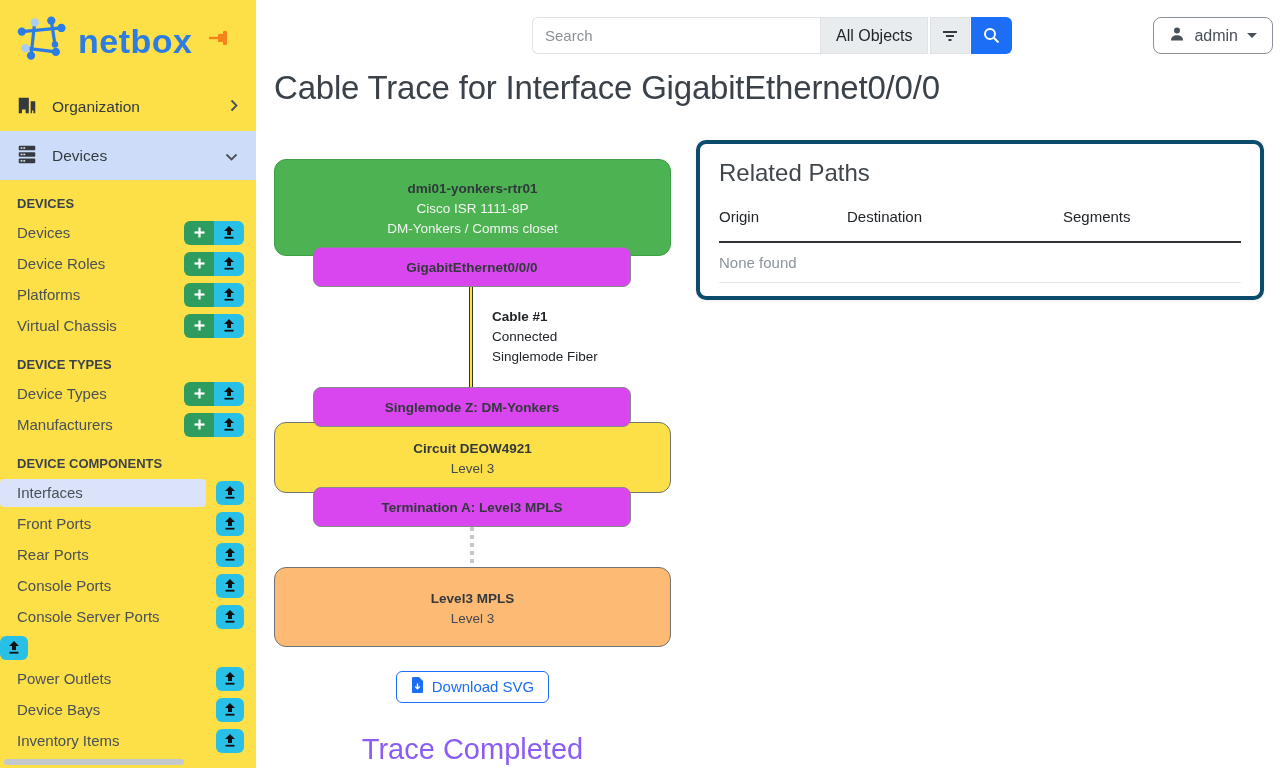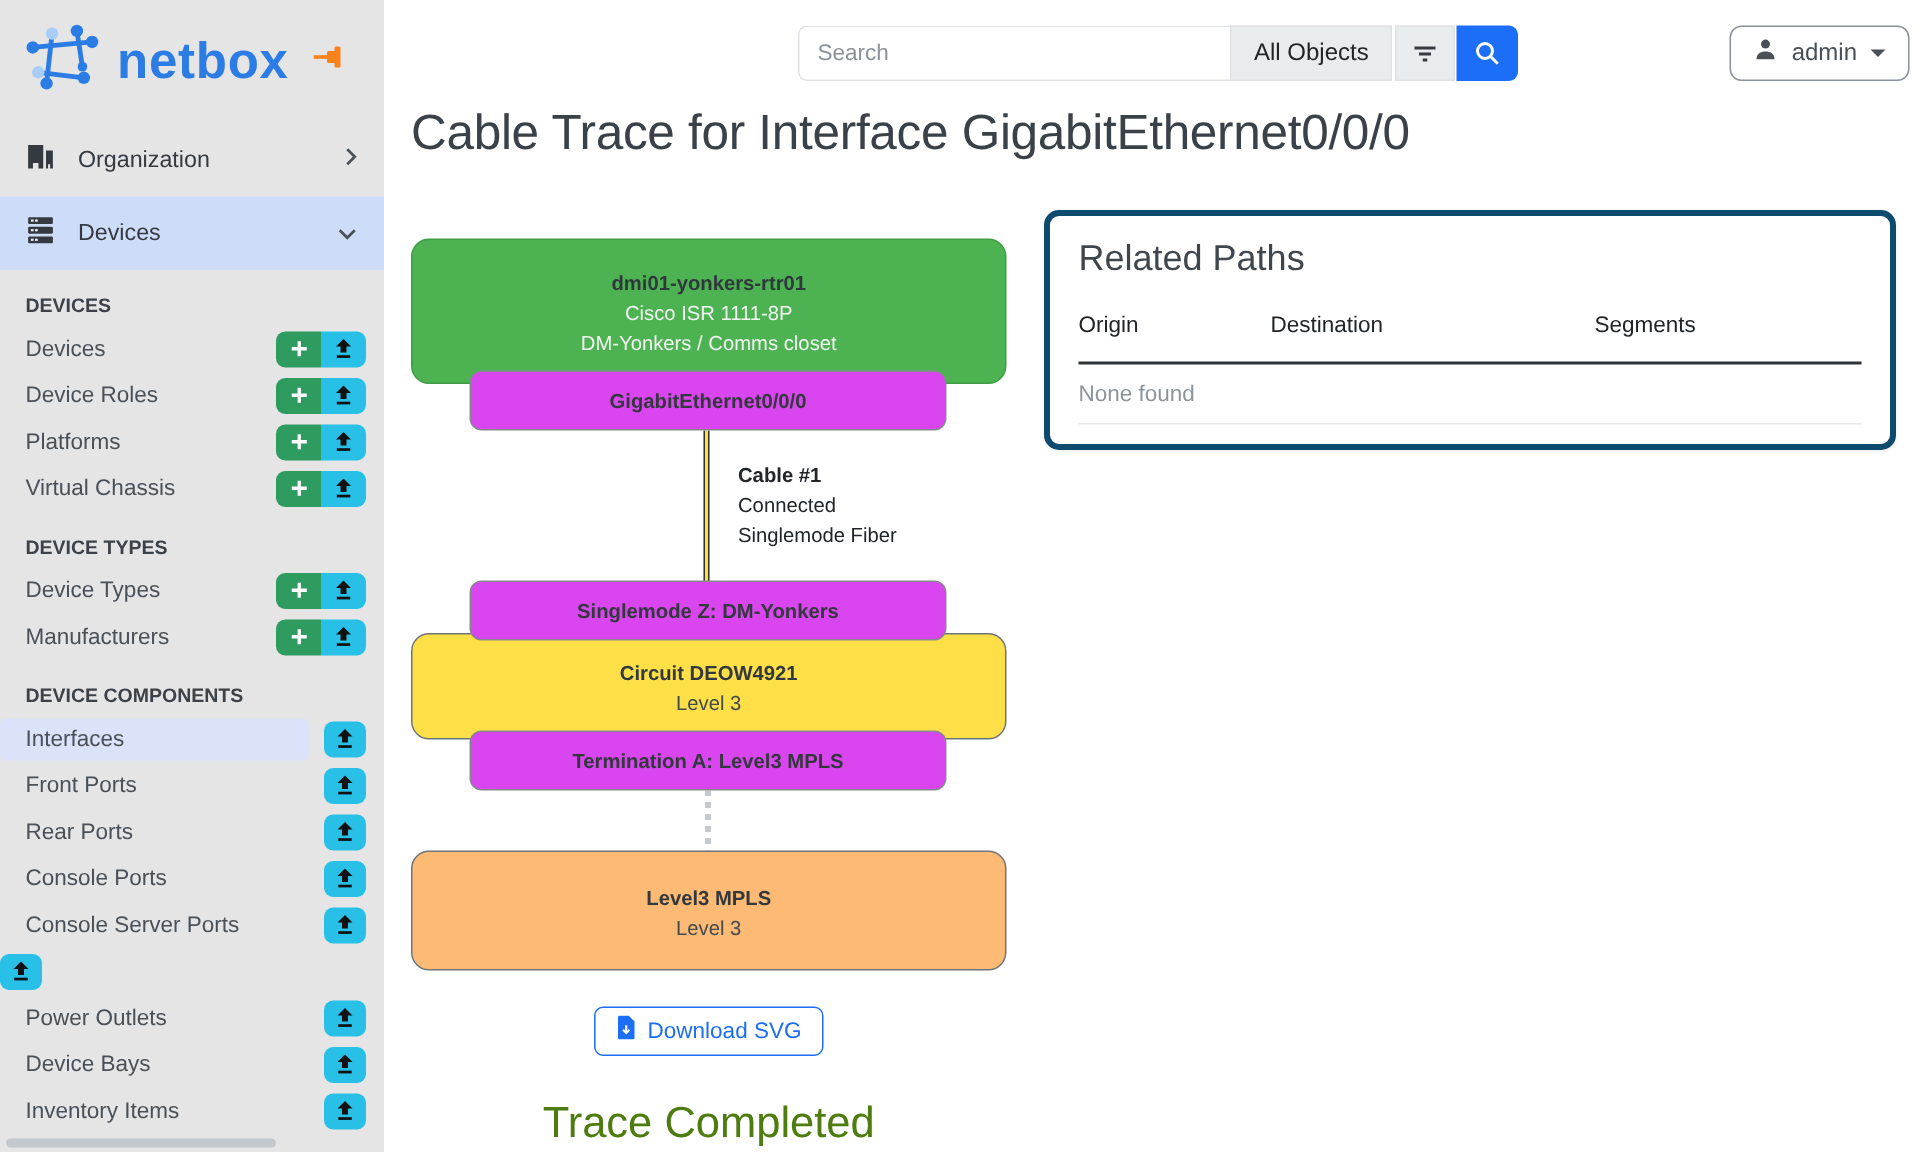--- a/index.html
+++ b/index.html
@@ -6,21 +6,21 @@
   html,body { width:1280px; height:768px; overflow:hidden; }
   body {
     font-family: "Liberation Sans", sans-serif;
     display:flex;
     background:#fff;
     color:#495057;
   }
 
   
   #sidebar {
-    width:256px; flex-shrink:0; background:#e5e5e5;
+    width:256px; flex-shrink:0; background:#fde047;
     position:relative; height:768px;
   }
   .logo-row { height:82px; display:flex; align-items:center; padding-left:14px; position:relative; }
   .logo-text { font-size:34px; font-weight:600; color:#2b7ce5; letter-spacing:0.5px; margin-left:6px; }
   .pin-btn { position:absolute; right:26px; top:30px; cursor:pointer; }
 
   .nav-item { height:49px; display:flex; align-items:center; padding:0 18px 0 16px; gap:14px; cursor:pointer; }
   .nav-item.active { background:#cddcf8; }
   .nav-label { flex:1; font-weight:400; font-size:15.5px; color:#343a40; }
 
@@ -86,21 +86,21 @@
   .dotted-line { position:absolute; left:196px; top:368px; width:4px; height:40px;
       background:repeating-linear-gradient(to bottom,#c4c9ce 0 4px,transparent 4px 8px); }
   .node-far { position:absolute; left:0; top:408px; width:397px; height:80px; background:#fdba74;
       border:1px solid #6f7479; border-radius:12px; text-align:center; padding-top:21px; z-index:2; }
 
   .download-row { position:absolute; left:18px; top:671px; width:397px; display:flex; justify-content:center; }
   .download-btn { display:flex; align-items:center; gap:8px; background:#fff; border:1px solid #1b6ef5;
       color:#1b6ef5; border-radius:6px; padding:5px 14px 6px; font-size:15px; cursor:pointer;
       font-family:"Liberation Sans",sans-serif; }
   .trace-status { position:absolute; left:18px; top:733px; width:397px; text-align:center;
-      font-size:29px; color:#4d7c0f; }
+      font-size:29px; color:#8b5cf6; }
 
   
   .card { position:absolute; left:440px; top:140px; width:568px; height:160px; background:#fff;
       border:4px solid #0c4a6e; border-radius:10px; box-shadow:0 1px 3px rgba(0,0,0,0.07);
       padding:15px 19px; }
   .card-title { font-size:24px; font-weight:400; color:#40464d; }
   .rp-table { margin-top:21px; }
   .rp-head { display:flex; font-size:15px; font-weight:400; color:#212529;
       padding-bottom:16px; border-bottom:2px solid #2f3337; }
   .rp-col1 { width:128px; }

